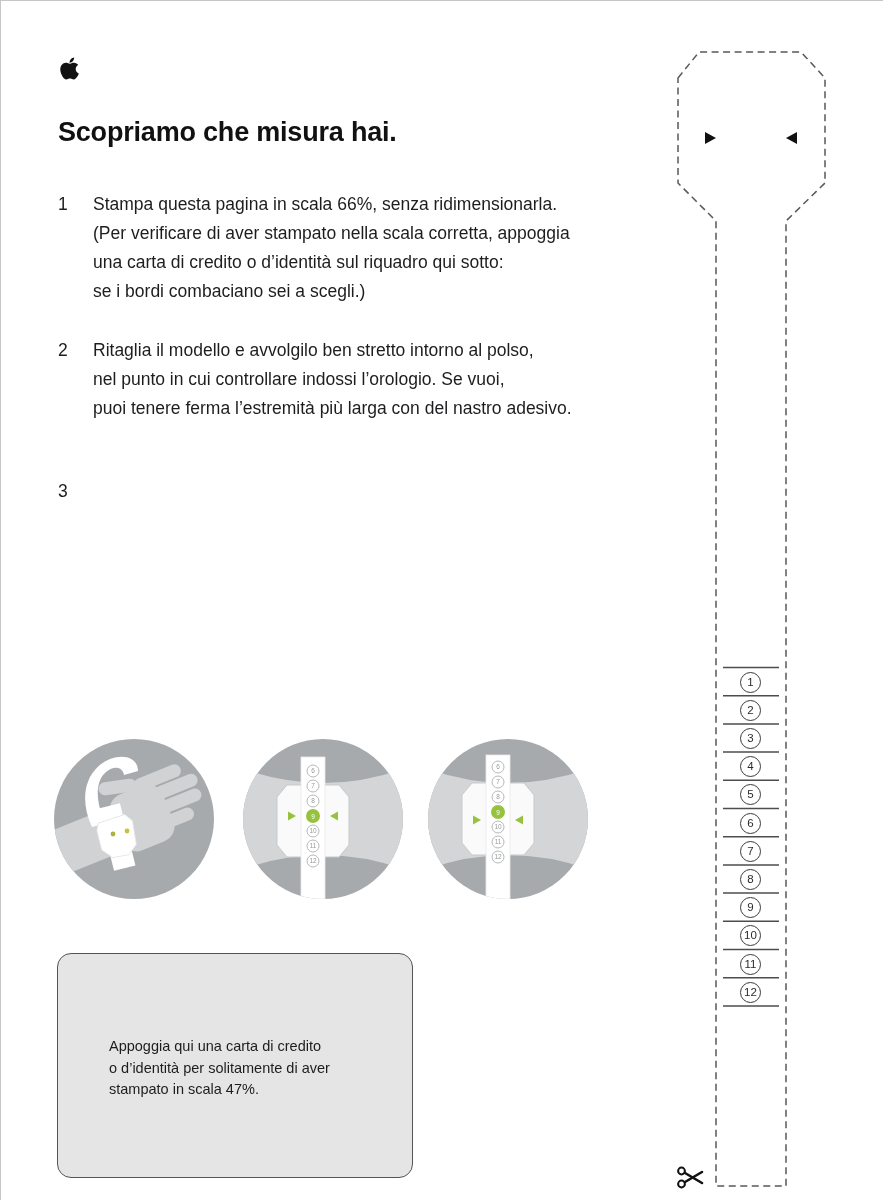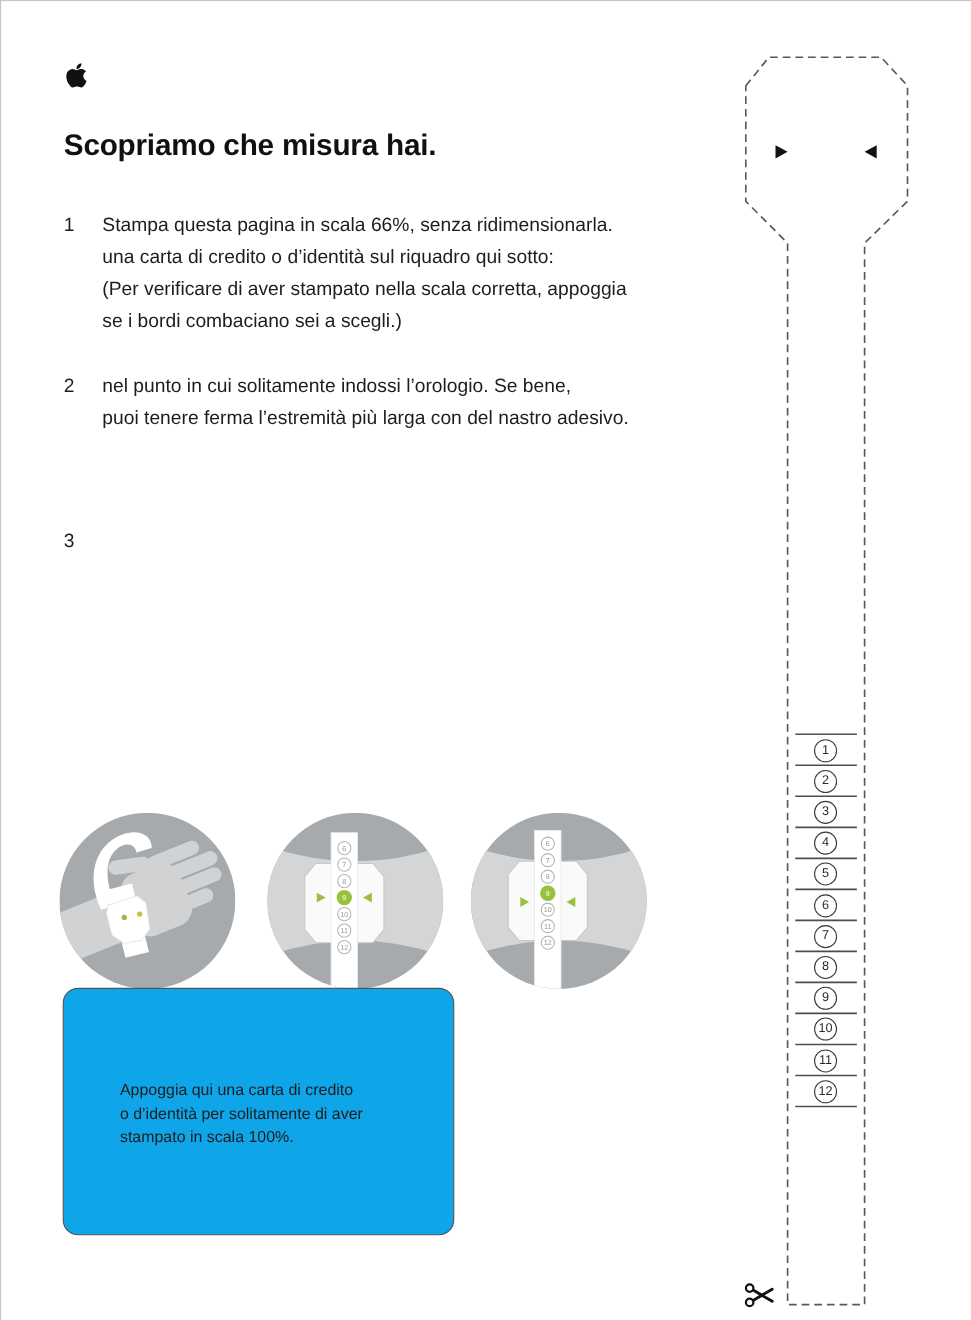--- a/index.html
+++ b/index.html
@@ -9,22 +9,22 @@
     border-top:1px solid #c6c6c8;border-left:1px solid #c6c6c8;
     overflow:hidden;margin:0 auto;text-decoration:underline;
   }
   .abs{position:absolute;}
   .title{
     left:57px;top:116px;font-size:27px;font-weight:700;letter-spacing:-.2px;color:#111;
   }
   .instr-num{font-size:17.5px;line-height:29px;color:#1d1d1f;}
   .instr-text{font-size:17.5px;line-height:29px;color:#1d1d1f;white-space:nowrap;}
   .card-box{
-    left:56px;top:897px;width:354px;height:223px;
-    border:1.6px solid #545456;border-radius:14px;background:#0ea5e9;
+    left:56px;top:952px;width:354px;height:223px;
+    border:1.6px solid #545456;border-radius:14px;background:#e5e5e5;
   }
   .card-text{
     position:absolute;left:51px;top:82px;font-size:14.5px;line-height:21.5px;color:#1d1d1f;
   }
   .size-circle{
     position:absolute;width:21px;height:21px;border:1.4px solid #3b3b3d;border-radius:50%;
     box-sizing:border-box;display:flex;align-items:center;justify-content:center;
     font-size:11.5px;color:#2b2b2d;background:#fff;
   }
   svg{display:block;}
@@ -37,28 +37,29 @@
 
   <svg class="abs" style="left:57px;top:55px" width="21" height="25" viewBox="0 0 155 170">
     <path fill="#111" d="M150.37 130.25c-2.45 5.66-5.35 10.87-8.71 15.66-4.58 6.53-8.33 11.05-11.22 13.56-4.48 4.12-9.28 6.23-14.42 6.35-3.69 0-8.14-1.05-13.32-3.18-5.2-2.12-9.98-3.17-14.34-3.17-4.58 0-9.49 1.05-14.75 3.17-5.26 2.13-9.5 3.24-12.74 3.35-4.93.21-9.84-1.96-14.75-6.52-3.13-2.73-7.04-7.41-11.73-14.04-5.03-7.08-9.17-15.29-12.41-24.65-3.47-10.11-5.21-19.9-5.21-29.38 0-10.86 2.35-20.22 7.04-28.07 3.69-6.3 8.61-11.28 14.76-14.93 6.15-3.65 12.79-5.51 19.95-5.63 3.91 0 9.05 1.21 15.43 3.59 6.36 2.39 10.45 3.6 12.24 3.6 1.34 0 5.88-1.42 13.57-4.24 7.28-2.62 13.42-3.7 18.45-3.28 13.63 1.1 23.87 6.47 30.68 16.15-12.19 7.39-18.22 17.73-18.1 31 .11 10.34 3.86 18.94 11.23 25.77 3.34 3.17 7.07 5.62 11.22 7.36-.9 2.61-1.85 5.11-2.86 7.51zM119.11 7.24c0 8.1-2.96 15.67-8.86 22.67-7.12 8.32-15.73 13.13-25.07 12.38a25.22 25.22 0 0 1-.19-3.07c0-7.78 3.39-16.1 9.4-22.91 3-3.45 6.82-6.31 11.45-8.6 4.62-2.25 8.99-3.5 13.1-3.71.12 1.08.17 2.17.17 3.24z"></path>
   </svg>
 
   <div class="abs title">Scopriamo che misura hai.</div>
 
   <div class="abs instr-num" style="left:57px;top:189px">1</div>
   <div class="abs instr-text" style="left:92px;top:189px">
     <div>Stampa questa pagina in scala 66%, senza ridimensionarla.</div>
+    <div>(Per verificare di aver stampato nella scala corretta, appoggia</div>
     <div>una carta di credito o d’identità sul riquadro qui sotto:</div>
-    <div>(Per verificare di aver stampato nella scala corretta, appoggia</div>
     <div>se i bordi combaciano sei a scegli.)</div>
   </div>
 
   <div class="abs instr-num" style="left:57px;top:335px">2</div>
   <div class="abs instr-text" style="left:92px;top:335px">
-    <div>nel punto in cui solitamente indossi l’orologio. Se bene,</div>
+    <div>Ritaglia il modello e avvolgilo ben stretto intorno al polso,</div>
+    <div>nel punto in cui controllare indossi l’orologio. Se vuoi,</div>
     <div>puoi tenere ferma l’estremità più larga con del nastro adesivo.</div>
   </div>
 
   <div class="abs instr-num" style="left:57px;top:476px">3</div>
 
   <svg class="abs" style="left:53px;top:738px" width="160" height="160" viewBox="0 0 160 160">
     <defs>
         <clipPath id="c1">
           <circle cx="80" cy="80" r="80"></circle>
         </clipPath>
@@ -148,21 +149,21 @@
       </g>
       <polygon points="45,76.5 45,85.5 53,81" fill="#97c23d"></polygon>
       <polygon points="95,76.5 95,85.5 87,81" fill="#97c23d"></polygon>
     </g>
   </svg>
 
   <div class="abs card-box">
     <div class="card-text">
       <div>Appoggia qui una carta di credito</div>
       <div>o d’identità per solitamente di aver</div>
-      <div>stampato in scala 100%.</div>
+      <div>stampato in scala 47%.</div>
     </div>
   </div>
 
   <svg class="overlay" width="883" height="1200" viewBox="0 0 883 1200">
     <path d="M677,77 L698,51 L800,51 L824,77 L824,182 L785,220 L785,1185 L715,1185 L715,220 L677,182 Z" fill="none" stroke="#58585a" stroke-width="1.5" stroke-dasharray="7 4.5"></path>
     <polygon points="704,131 704,143 715,137" fill="#111"></polygon>
     <polygon points="796,131 796,143 785,137" fill="#111"></polygon>
     <g stroke="#4d4d4f" stroke-width="1.5">
       <line x1="722" y1="666.5" x2="778" y2="666.5"></line>
       <line x1="722" y1="694.7" x2="778" y2="694.7"></line>

